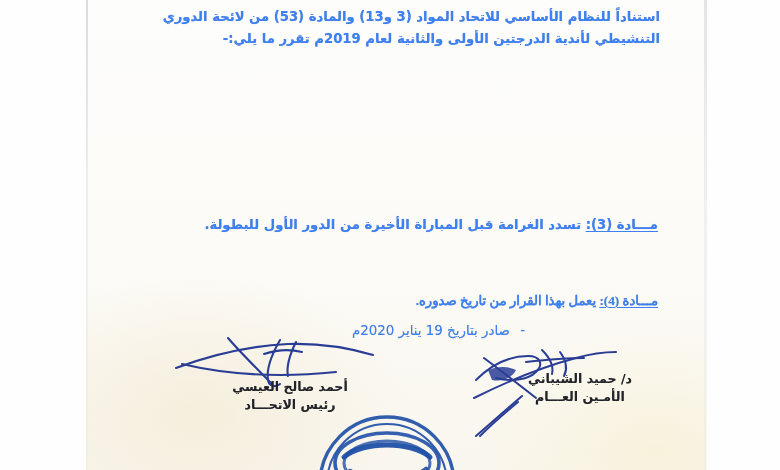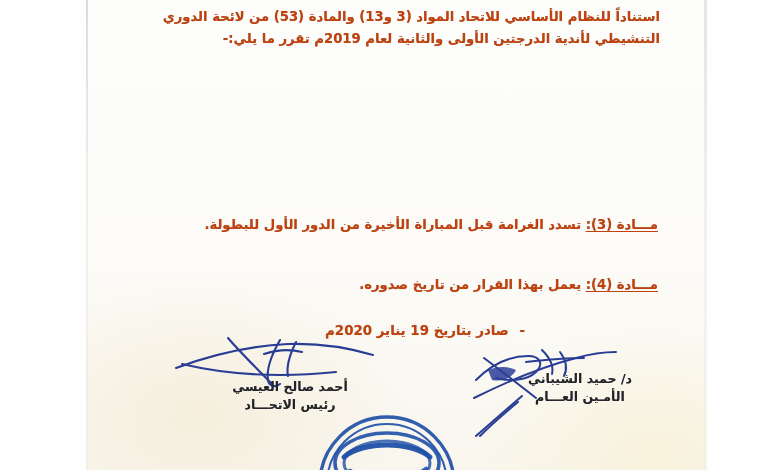--- a/index.html
+++ b/index.html
@@ -46,21 +46,21 @@
     position: absolute;
     top: 0; height: 470px;
     background: #ffffff;
   }
   .margin-left  { left: 0;     width: 86px; }
   .margin-right { left: 707px; width: 73px; }
 
   
   .doc-text {
     position: absolute;
-    color: #c2410c;
+    color: #3b82f6;
     font-weight: 700;
     direction: rtl;
     text-align: right;
     line-height: 1.62;
     letter-spacing: 0.1px;
     -webkit-font-smoothing: none;
     text-shadow: 0 0 0.7px rgba(80,80,80,0.45);
   }
 
   .preamble {
@@ -77,28 +77,28 @@
   .article .art-label {
     text-decoration: underline;
     text-underline-offset: 2px;
     white-space: nowrap;
   }
   .article .art-body { font-weight: 700; }
 
   #article-1 { right: 122px; top: 58px;  width: 520px; line-height: 1.72; }
   #article-2 { right: 122px; top: 148px; width: 520px; line-height: 1.72; }
   #article-3 { right: 122px; top: 214px; width: 520px; }
-  #article-4 { right: 122px; top: 274px; width: 520px; }
+  #article-4 { right: 122px; top: 290px; width: 520px; font-family: Liberation Serif, serif; }
 
   .issue-date {
     right: 255px;
     top: 320px;
     width: 330px;
     font-size: 13.4px;
-    font-weight: 700;
+    font-weight: 400;
   }
   .issue-date .dash { margin-left: 6px; }
 
   
   .sig-block {
     position: absolute;
     width: 220px;
     text-align: center;
     color: #23242a;
     font-size: 12.6px;

